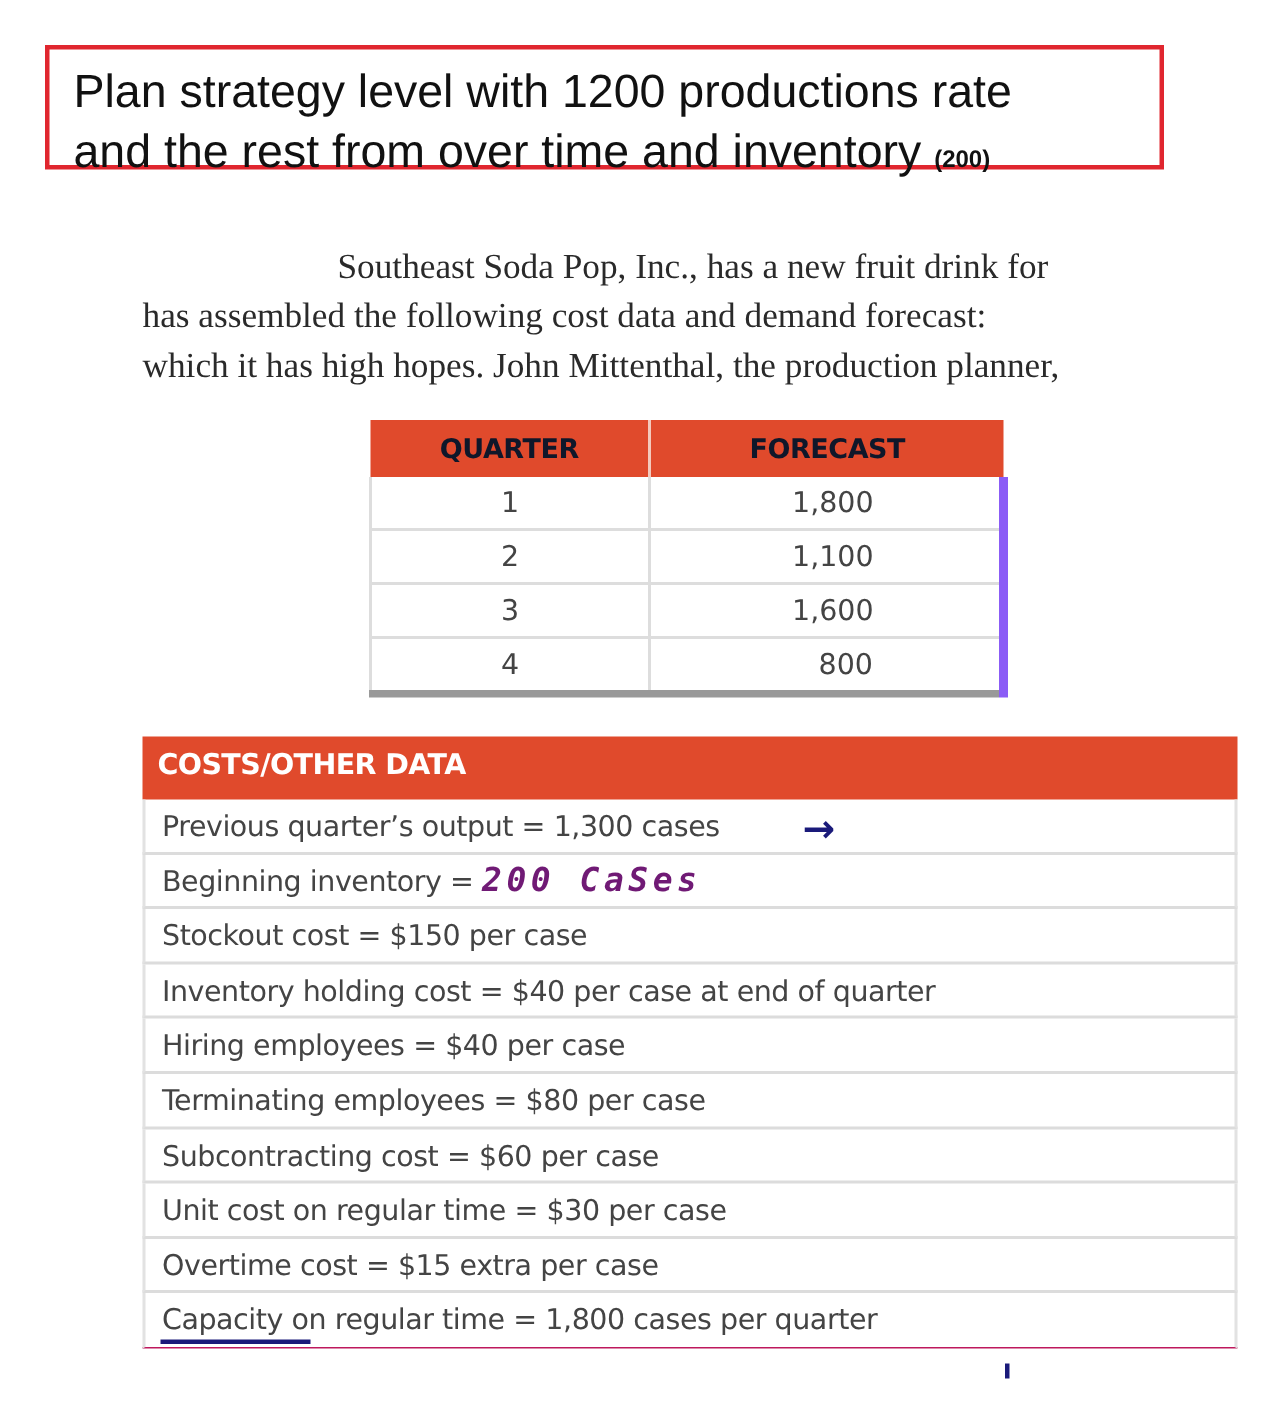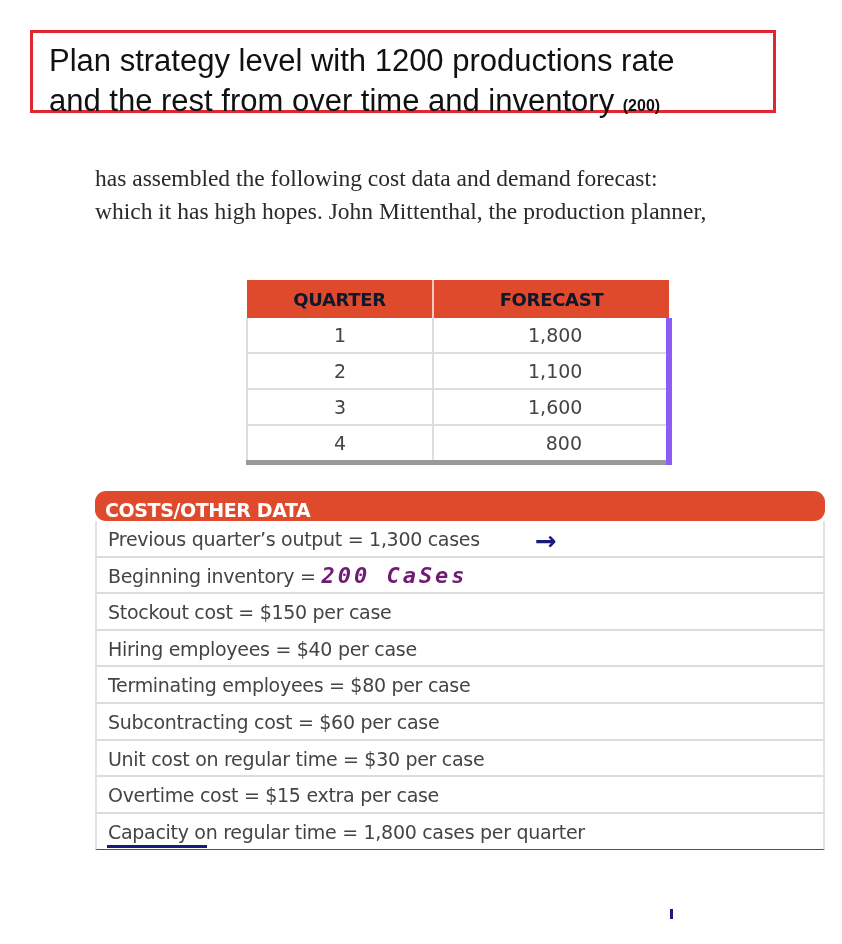--- a/index.html
+++ b/index.html
@@ -36,21 +36,21 @@
   .forecast-table td.fcol { border-right: 6px solid #8b5cf6; padding-left: 10px; }
   .forecast-table td.fcol span { display: inline-block; width: 54px; text-align: right; }
   .forecast-table tr:last-child td { border-bottom: 5px solid #999; }
 
   .costs {
     position: absolute; left: 95px; top: 491px; width: 730px;
     font-family: "DejaVu Sans", sans-serif;
   }
   .costs .hdr {
     background: #e04a2c; color: #fff; font-weight: bold; font-size: 19px;
-    height: 30px; line-height: 38px; padding-left: 10px; letter-spacing: -0.4px; border-radius: 11px;
+    height: 42px; line-height: 38px; padding-left: 10px; letter-spacing: -0.4px;
   }
   .costs .row {
     height: 36.6px; line-height: 36px; padding-left: 11px; font-size: 19px; color: #444;
     border-left: 2px solid #e2e2e2; border-right: 2px solid #e2e2e2; border-bottom: 2px solid #dcdcdc;
     box-sizing: border-box; position: relative; letter-spacing: -0.3px; white-space: nowrap;
   }
   .costs .row.last { border-bottom: 1px solid #be185d; }
   .hand { font-family: "DejaVu Sans Mono", monospace; font-style: italic; font-weight: bold; color: #701a75; font-size: 22px; letter-spacing: 3px; }
   .arrow-mark { position: absolute; left: 438px; top: 2px; font-size: 26px; color: #1a1a7a; font-weight: bold; }
   .underline-mark { position: absolute; left: 10px; top: 31px; width: 100px; height: 3px; background: #1a1a7a; }
@@ -58,20 +58,21 @@
 </style>
 </head>
 <body>
 
 <div class="note-box">
   <div>Plan strategy level with 1200 productions rate</div>
   <div><span>and the rest from over time and inventory </span><span class="bold">(200)</span></div>
 </div>
 
 <div class="intro">
+  <div class="indent">Southeast Soda Pop, Inc., has a new fruit drink for</div>
   <div>has assembled the following cost data and demand forecast:</div>
   <div>which it has high hopes. John Mittenthal, the production planner,</div>
 </div>
 
 <table class="forecast-table">
   <thead>
     <tr>
       <th>QUARTER</th>
       <th>FORECAST</th>
     </tr>
@@ -99,20 +100,21 @@
 <div class="costs">
   <div class="hdr">COSTS/OTHER DATA</div>
   <div class="row">
     <span>Previous quarter’s output = 1,300 cases</span>
     <span class="arrow-mark">→</span>
   </div>
   <div class="row">
     <span>Beginning inventory = </span><span class="hand">200 CaSes</span>
   </div>
   <div class="row">Stockout cost = $150 per case</div>
+  <div class="row">Inventory holding cost = $40 per case at end of quarter</div>
   <div class="row">Hiring employees = $40 per case</div>
   <div class="row">Terminating employees = $80 per case</div>
   <div class="row">Subcontracting cost = $60 per case</div>
   <div class="row">Unit cost on regular time = $30 per case</div>
   <div class="row">Overtime cost = $15 extra per case</div>
   <div class="row last">
     <span>Capacity on regular time = 1,800 cases per quarter</span>
     <span class="underline-mark"></span>
   </div>
 </div>

